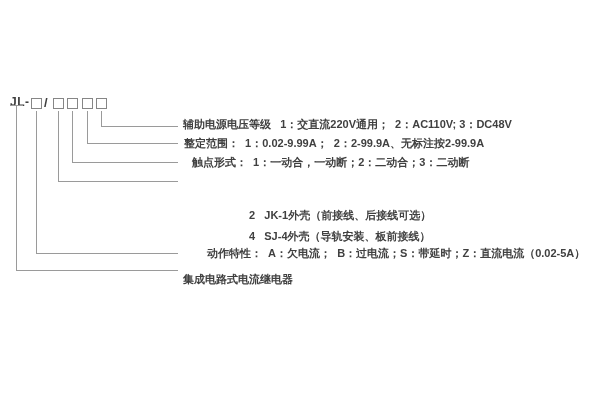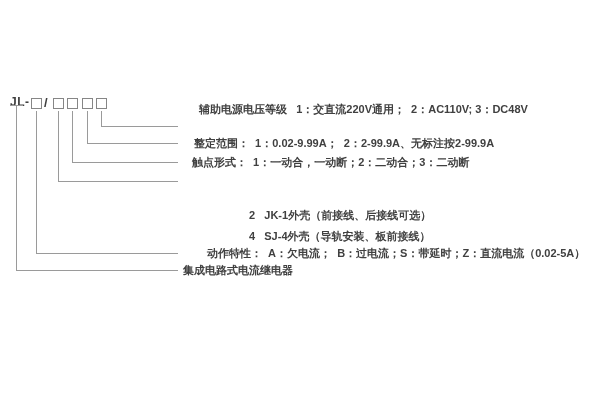--- a/index.html
+++ b/index.html
@@ -56,21 +56,21 @@
 
   <div class="vline" style="left:72px;top:111px;height:51px;"></div>
   <div class="hline" style="left:72px;top:162px;width:106px;"></div>
 
   <div class="vline" style="left:87px;top:111px;height:32px;"></div>
   <div class="hline" style="left:87px;top:143px;width:91px;"></div>
 
   <div class="vline" style="left:101px;top:111px;height:15px;"></div>
   <div class="hline" style="left:101px;top:126px;width:77px;"></div>
 
-  <div class="legend-row" style="left:183px;top:102px;margin-left:16px;">辅助电源电压等级   1：交直流220V通用；  2：AC110V; 3：DC48V</div>
-  <div class="legend-row" style="left:194px;top:136px;">整定范围：  1：0.02-9.99A；  2：2-99.9A、无标注按2-99.9A</div>
+  <div class="legend-row" style="left:183px;top:117px;">辅助电源电压等级   1：交直流220V通用；  2：AC110V; 3：DC48V</div>
+  <div class="legend-row" style="left:184px;top:136px;">整定范围：  1：0.02-9.99A；  2：2-99.9A、无标注按2-99.9A</div>
   <div class="legend-row" style="left:192px;top:155px;">触点形式：  1：一动合，一动断；2：二动合；3：二动断</div>
   <div class="legend-row" style="left:249px;top:208px;">2   JK-1外壳（前接线、后接线可选）</div>
   <div class="legend-row" style="left:249px;top:229px;">4   SJ-4外壳（导轨安装、板前接线）</div>
   <div class="legend-row" style="left:183px;top:246px;margin-left:24px;">动作特性：  A：欠电流；  B：过电流；S：带延时；Z：直流电流（0.02-5A）</div>
-  <div class="legend-row" style="left:183px;top:263px;">集成电路式电流继电器</div>
+  <div class="legend-row" style="left:183px;top:272px;">集成电路式电流继电器</div>
 
 </div>
 
 </body></html>

